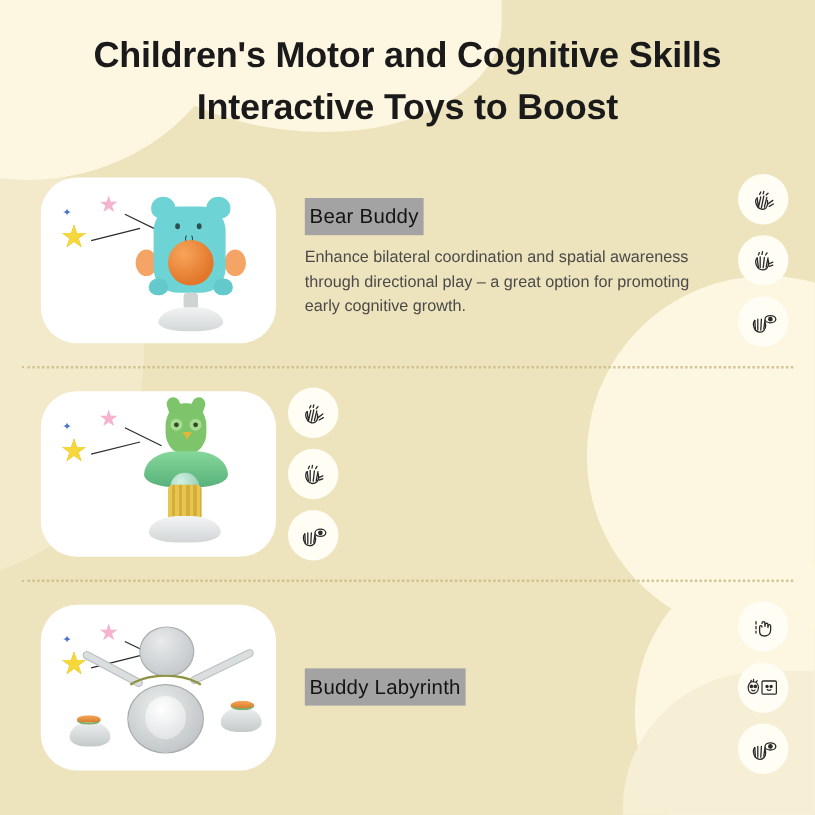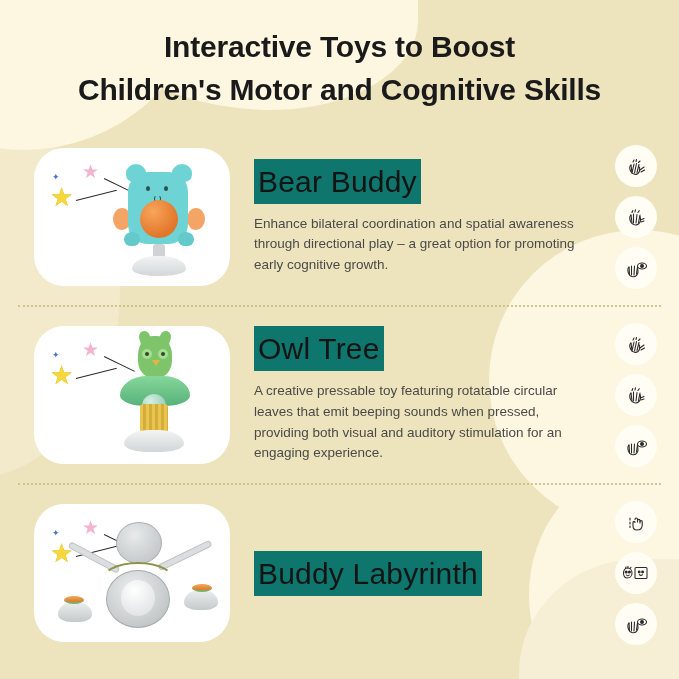--- a/index.html
+++ b/index.html
@@ -287,24 +287,24 @@
   }
 
   
   .text-block {
     flex: 1;
     padding: 0 10px 0 24px;
     min-width: 0;
   }
   .product-title {
     display: inline;
-    font-size: 30px;
+    font-size: 17px;
     font-weight: normal;
     color: #141414;
-    background: #0f766e;
+    background: #a3a3a3;
     padding: 6px 4px;
     line-height: 1.5;
     letter-spacing: .2px;
   }
   .product-desc {
     margin-top: 10px;
     font-size: 13.5px;
     line-height: 1.54;
     color: #4a4a48;
     max-width: 340px;
@@ -336,22 +336,22 @@
 <div class="bg-layer">
   <div class="blob blob-left-soft"></div>
   <div class="blob blob-tl"></div>
   <div class="blob blob-top-center"></div>
   <div class="blob blob-right-mid"></div>
   <div class="blob blob-right-low"></div>
   <div class="blob blob-bottom-right"></div>
 </div>
 
 <div class="header">
+  <div class="title-line">Children's Motor and Cognitive Skills</div>
   <div class="title-line">Interactive Toys to Boost</div>
-  <div class="title-line">Children's Motor and Cognitive Skills</div>
 </div>
 
 <div class="sections">
 
   <div class="section">
     <div class="photo-card">
       <div class="spark-dots">✦</div>
       <div class="ray ray-a"></div>
       <div class="ray ray-b"></div>
       <div class="star star-yellow">★</div>
@@ -430,24 +430,20 @@
         <div class="owl-pupil l"></div>
         <div class="owl-pupil r"></div>
         <div class="owl-beak"></div>
         <div class="leaves"></div>
         <div class="leaf-ball"></div>
         <div class="trunk"></div>
         <div class="owl-base"></div>
       </div>
     </div>
 
-    <div class="text-block">
-      <div><span class="product-title">Owl Tree</span></div>
-      <p class="product-desc">A creative pressable toy featuring rotatable circular leaves that emit beeping sounds when pressed, providing both visual and auditory stimulation for an engaging experience.</p>
-    </div>
 
     <div class="icon-col">
       <div class="icon-badge">
         <svg width="26" height="26" viewBox="0 0 26 26">
           <g fill="none" stroke="#2a2a2a" stroke-width="1.1" stroke-linecap="round">
             <path d="M9 20 L8 12 M9 20 L11 11 M11.5 20 L13.5 10.5 M14 19.5 L16 11.5"></path>
             <path d="M8 12 C6 13 6.5 17 8.5 19.5 C10 21.5 13 22 15 20.5 C16.5 19.3 17 17 16.5 14"></path>
             <path d="M17 17 L21 14 M18 19 L21.5 17"></path>
             <path d="M10 9 l1 -2 M13 8.5 l.5 -2 M15.5 9.5 l1.5 -1.5"></path>
           </g>

